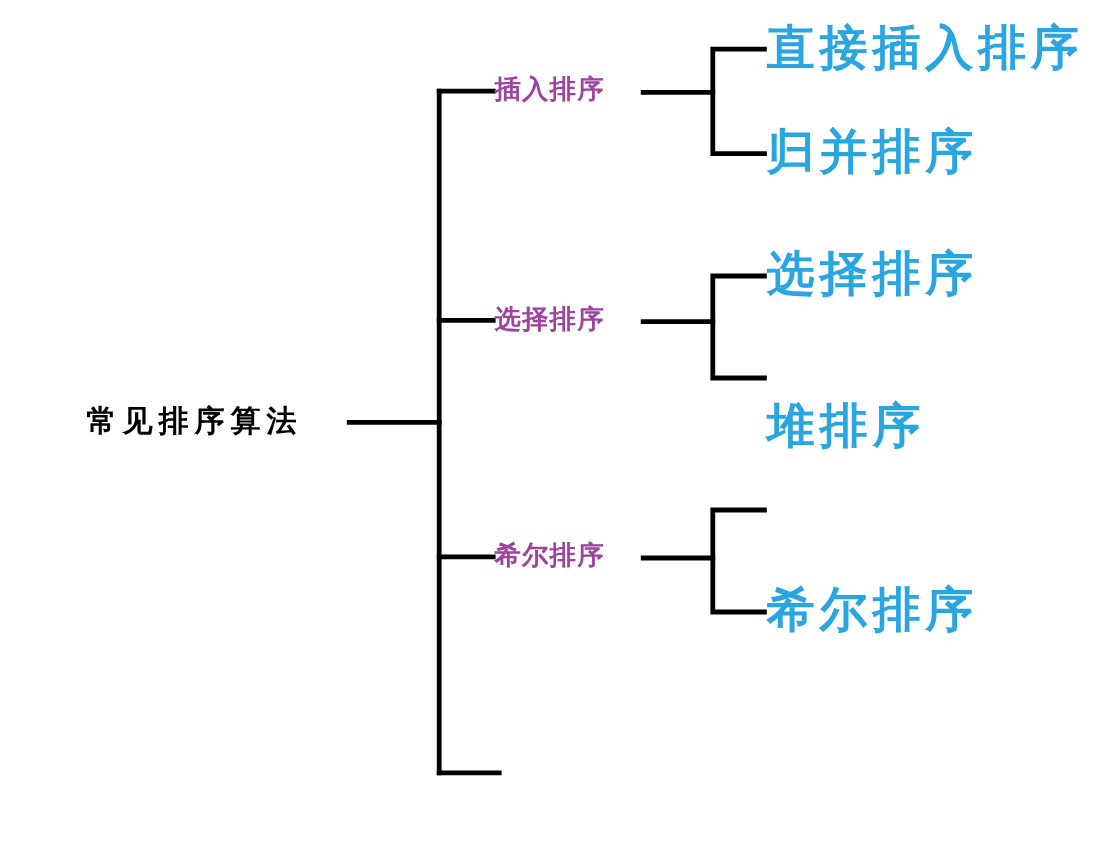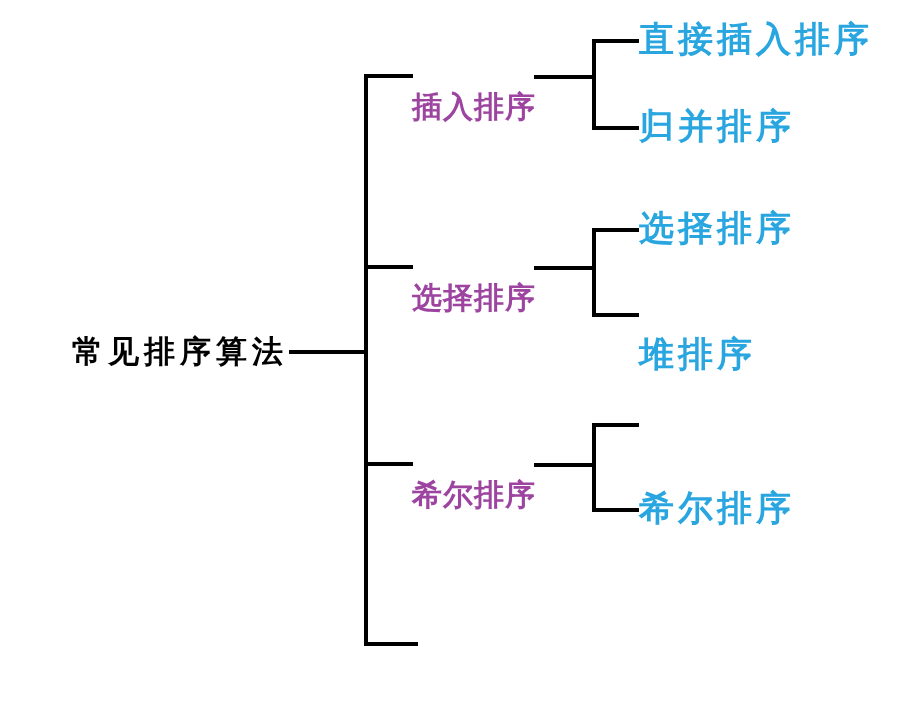--- a/index.html
+++ b/index.html
@@ -31,33 +31,32 @@
   .node {
     position: absolute;
     height: 38px;
     line-height: 38px;
     white-space: nowrap;
     font-weight: bold;
   }
   .node-root {
     left: 72px;
     top: 333px;
-    font-size: 31px;
+    font-size: 25px;
     letter-spacing: 5px;
     color: var(--color-root, #000000);
   }
   .node-branch {
-    font-size: 30px;
+    font-size: 22px;
     letter-spacing: 1px;
     color: var(--color-branch, #9C44A0);
-    margin-top: 32px;
   }
   .node-leaf {
     left: 639px;
-    font-size: 35px;
+    font-size: 40px;
     letter-spacing: 4px;
     color: var(--color-leaf, #29A6E0);
   }
   .b0 { left: 412px; top: 56px;  }
   .b1 { left: 412px; top: 247px; }
   .b2 { left: 412px; top: 444px; }
   .b3 { left: 416px; top: 627px; }
   .c0 { top: 21px;  }
   .c1 { top: 108px; }
   .c2 { top: 210px; }

